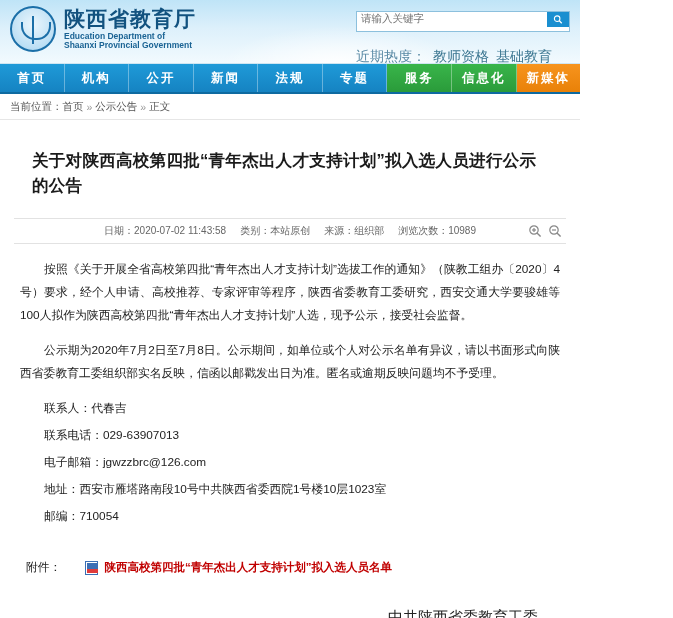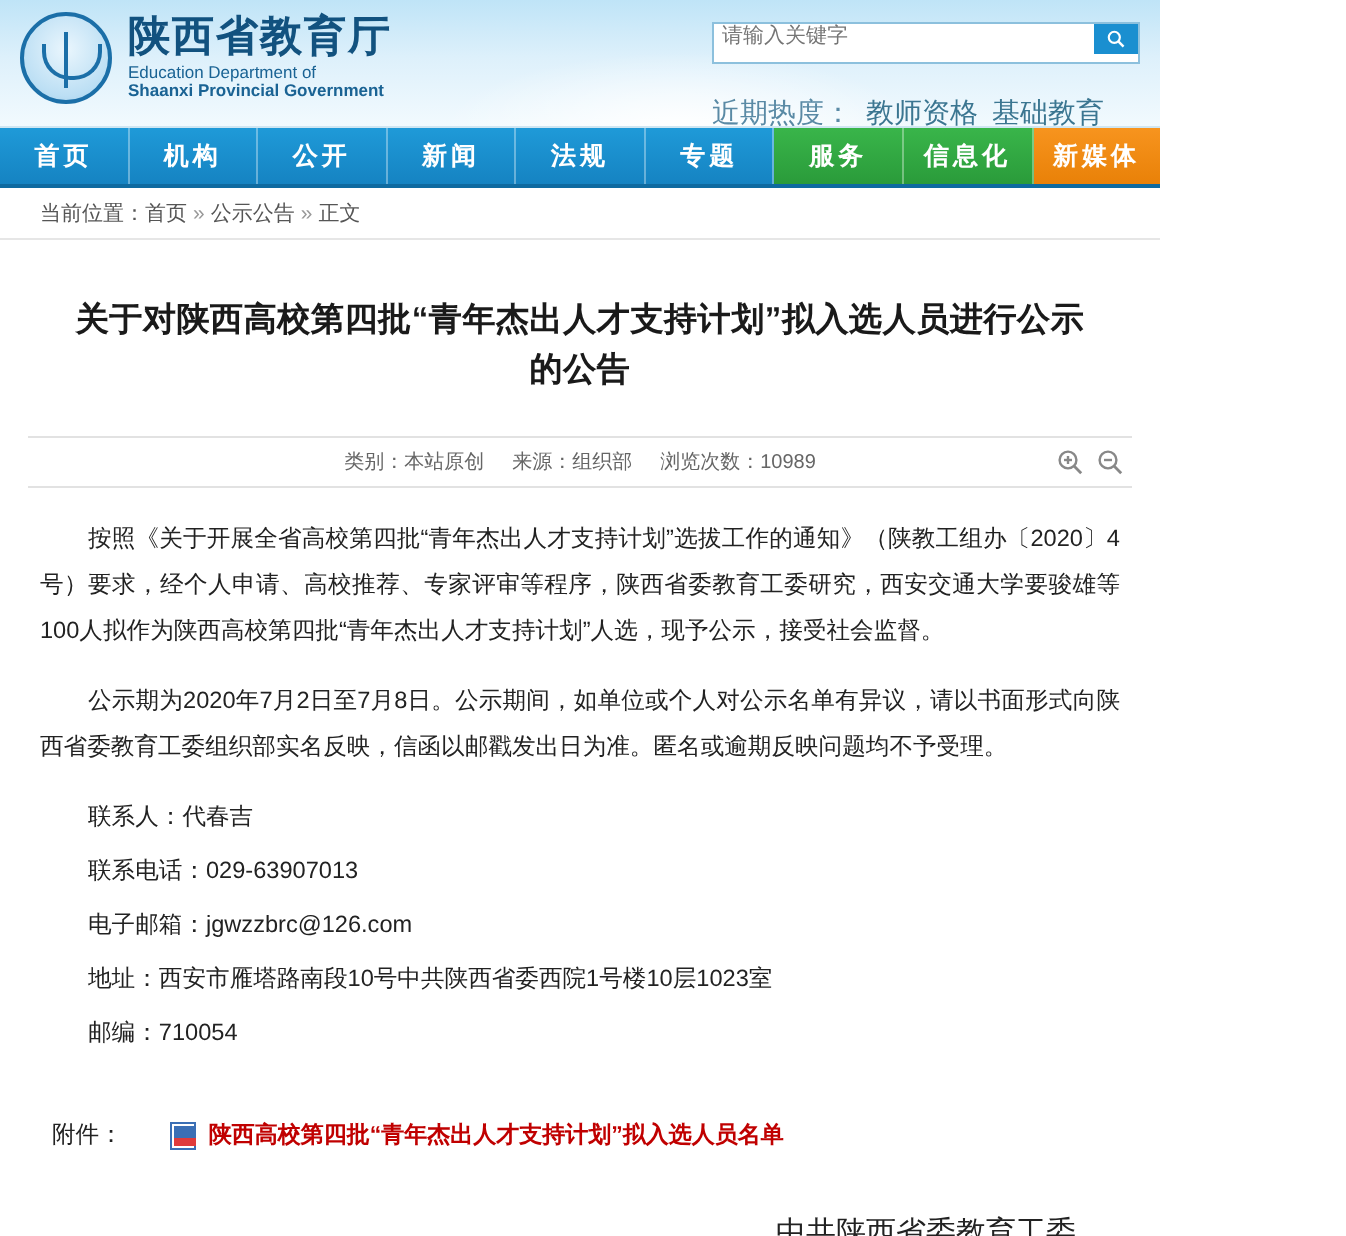--- a/index.html
+++ b/index.html
@@ -51,21 +51,21 @@
     border: 2px solid #1b6fa8;
     border-top: none;
     border-radius: 0 0 14px 14px;
   }
   .logo-text { margin-left: 8px; line-height: 1.05; }
   .logo-cn {
     font-size: 21px; font-weight: bold; color: #12527f;
     letter-spacing: 1px;
   }
   .logo-en1 {
-    font-size: 8.5px; color: #1a6394; font-weight: normal; margin-top: 2px;
+    font-size: 8.5px; color: #1a6394; font-weight: bold; margin-top: 2px;
   }
   .logo-en2 {
     font-size: 8.5px; color: #1a6394; font-weight: bold;
   }
 
   
   .search-area { position: absolute; right: 10px; top: 11px; width: 214px; }
   .search-box {
     display: flex; align-items: flex-start;
     border: 1px solid #8cc0dd; background: #fff; height: 21px;
@@ -107,31 +107,31 @@
     background: linear-gradient(to bottom, #39b54a 0%, #2a9b3a 100%);
     border-right: 1px solid rgba(255,255,255,0.35);
   }
   .nav-item.orange {
     background: linear-gradient(to bottom, #f7941e 0%, #e98108 100%);
   }
 
   
   .crumb {
     height: 26px; display: flex; align-items: center;
-    font-size: 10.5px; color: #555; padding-left: 20px;
+    font-size: 10.5px; color: #555; padding-left: 10px;
     background: #fff;
     border-bottom: 1px solid #e6e6e6;
   }
   .crumb a { color: #555; text-decoration: none; }
   .crumb .sep { margin: 0 3px; color: #999; }
 
   
   .article { padding: 0 14px; }
   .title {
-    text-align: center;
+    text-align: left;
     font-size: 16.5px; font-weight: bold; color: #1a1a1a;
     line-height: 1.5;
     padding: 28px 18px 20px;
     letter-spacing: 0.3px;
   }
   .meta {
     position: relative;
     border-top: 1px solid #e2e2e2;
     border-bottom: 1px solid #e2e2e2;
     height: 26px;
@@ -234,20 +234,21 @@
     <span class="sep">»</span>
     <a href="#">公示公告</a>
     <span class="sep">»</span>
     <span>正文</span>
   </div>
 
   <div class="article">
     <div class="title">关于对陕西高校第四批“青年杰出人才支持计划”拟入选人员进行公示的公告</div>
 
     <div class="meta">
+      <span>日期：2020-07-02 11:43:58</span>
       <span>类别：本站原创</span>
       <span>来源：组织部</span>
       <span>浏览次数：10989</span>
       <span class="zoom-icons">
         <svg class="zoom-icon" width="14" height="14" viewBox="0 0 14 14">
           <circle cx="6" cy="6" r="4.2" fill="none" stroke="#888" stroke-width="1.2"></circle>
           <line x1="9" y1="9" x2="12.6" y2="12.6" stroke="#888" stroke-width="1.4"></line>
           <line x1="4" y1="6" x2="8" y2="6" stroke="#888" stroke-width="1.2"></line>
           <line x1="6" y1="4" x2="6" y2="8" stroke="#888" stroke-width="1.2"></line>
         </svg>

